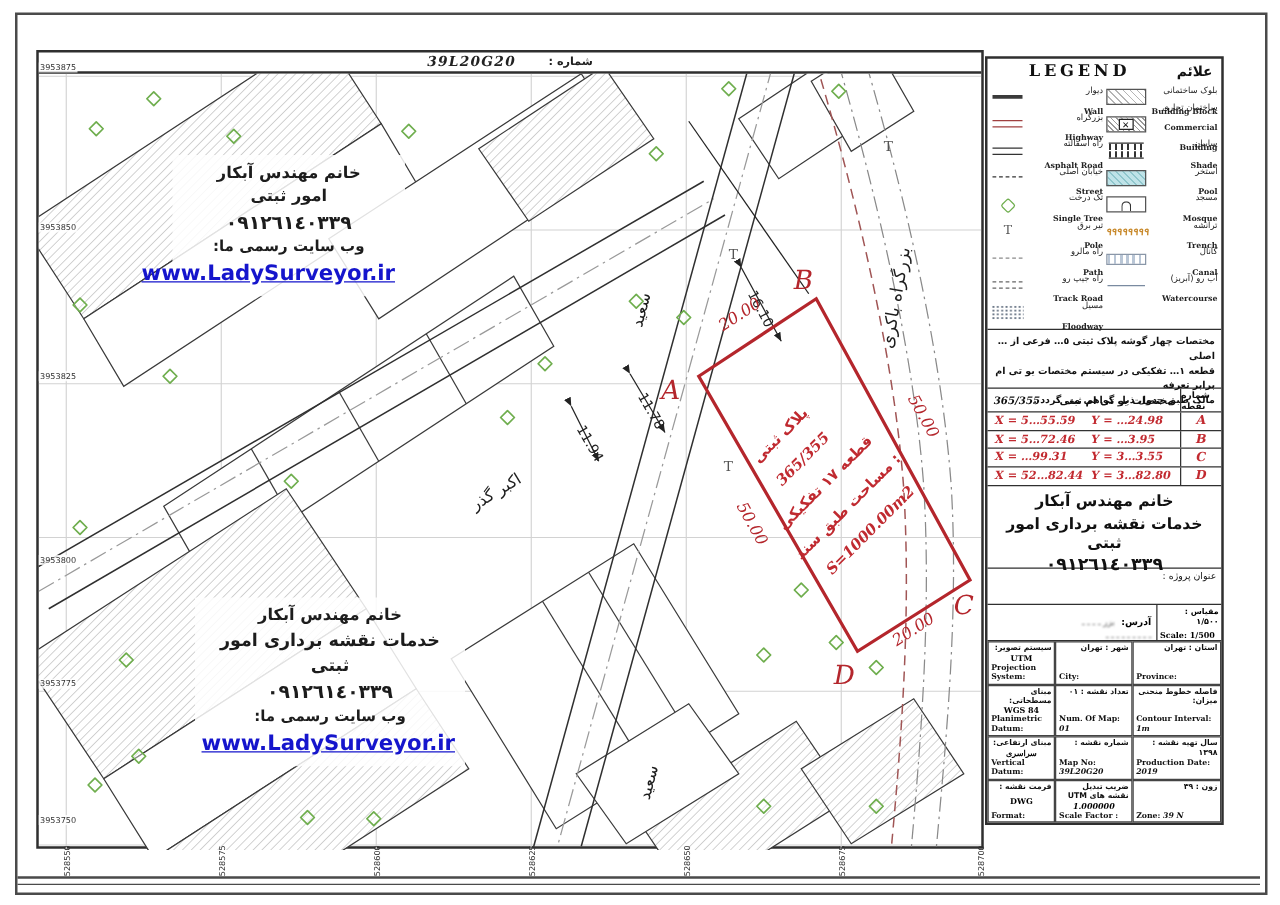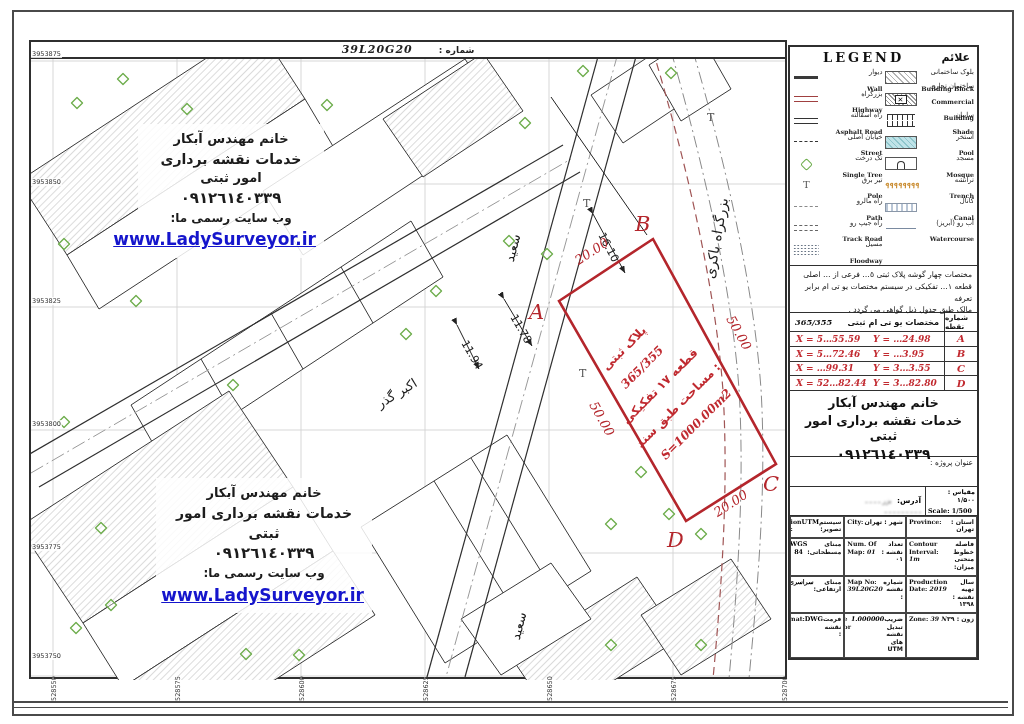--- a/index.html
+++ b/index.html
@@ -68,21 +68,21 @@
   .asym-trench{border:0;color:#c8892b;font:italic bold 8px "DejaVu Serif",serif;line-height:13px;letter-spacing:.5px;text-align:center;}
   .asym-trench::after{content:"٩٩٩٩٩٩٩٩";}
   .asym-canal{height:9px;margin-top:2px;border:1px solid #8a97a8;background:repeating-linear-gradient(90deg,#b9c6d6 0 2px,transparent 2px 5px);}
   .asym-water{border:0;}
   .asym-water::before{content:"";position:absolute;left:1px;right:1px;top:6px;border-top:1px solid #7a8aa0;}
 
   
   .sec-north{height:64px;display:flex;align-items:center;justify-content:flex-end;padding-right:4px;}
 
   
-  .sec-note{height:47px;direction:rtl;text-align:right;padding:3px 5px;font-size:7.6px;font-weight:normal;line-height:1.55;color:#111;}
+  .sec-note{height:47px;direction:rtl;text-align:right;padding:3px 5px;font-size:7.6px;font-weight:bold;line-height:1.55;color:#111;}
 
   
   .sec-coords{height:78px;display:flex;flex-direction:column;font-family:"DejaVu Serif",serif;}
   .ct-row{display:flex;border-bottom:1px solid #333;flex:1;align-items:center;}
   .ct-row:last-child{border-bottom:0;}
   .ct-x,.ct-y{flex:1.15;font-style:italic;font-weight:bold;color:#c22a30;font-size:9px;text-align:left;padding-left:6px;white-space:nowrap;}
   .ct-pt{width:32px;border-left:1px solid #333;align-self:stretch;display:flex;align-items:center;justify-content:center;font-style:italic;font-weight:bold;color:#c22a30;font-size:10px;}
   .ct-head{font-family:"DejaVu Sans",sans-serif;}
   .ct-head .ct-coords{flex:2.3;display:flex;justify-content:space-between;direction:rtl;padding:0 5px;font-size:8.2px;font-weight:bold;color:#111;}
   .ct-head .ct-pt{font-family:"DejaVu Sans",sans-serif;font-style:normal;color:#111;font-size:7.2px;}
@@ -102,21 +102,21 @@
   .sec-address{height:29px;display:flex;direction:rtl;}
   .ad-scale{width:52px;border-left:1px solid #333;box-sizing:border-box;padding:1px 2px;text-align:right;}
   .ad-scale .sc-fa{font-size:6.4px;font-weight:bold;}
   .ad-scale .sc-en{font-size:6.4px;font-weight:bold;font-family:"DejaVu Serif",serif;direction:ltr;text-align:left;margin-top:3px;}
   .ad-main{flex:1;padding:1px 4px;}
   .ad-main .ad-label{font-size:7.5px;font-weight:bold;}
   .ad-blur{filter:blur(.8px);color:#555;font-size:7px;letter-spacing:2px;}
 
   
   .sec-info{flex:1;display:grid;grid-template-columns:38% 33% 29%;direction:rtl;}
-  .ic{border:0.5px solid #444;padding:1px 2px;overflow:hidden;display:flex;flex-direction:row;justify-content:space-between;}
+  .ic{border:0.5px solid #444;padding:1px 2px;overflow:hidden;display:flex;flex-direction:column;justify-content:space-between;}
   .ic-fa{font-size:6.2px;font-weight:bold;color:#111;text-align:right;direction:rtl;line-height:1.2;}
   .ic-mid{font-size:6.4px;font-weight:bold;text-align:center;font-family:"DejaVu Serif",serif;}
   .ic-en{font-size:6.2px;font-weight:bold;font-family:"DejaVu Serif",serif;color:#111;text-align:left;direction:ltr;line-height:1.2;}
   .ic-en .val{font-style:italic;}
 </style>
 </head>
 <body>
 
 <div class="sheet">
   <div class="outer-border"></div>
@@ -268,37 +268,36 @@
         <text x="492" y="568" transform="rotate(-75 492 568)" text-anchor="middle">سعید</text>
         <text x="690" y="180" transform="rotate(-80 690 180)" text-anchor="middle" font-size="14">بزرگراه باکری</text>
       </g>
     </svg>
   </div>
 
   <div>
     <span class="northing" style="top:50px">3953875</span>
     <span class="northing" style="top:178px">3953850</span>
     <span class="northing" style="top:297px">3953825</span>
-    <span class="northing" style="top:420px">3953800</span>
+    <span class="northing" style="top:444px">3953800</span>
     <span class="northing" style="top:543px">3953775</span>
     <span class="northing" style="top:652px">3953750</span>
   </div>
   <div>
     <span class="easting" style="left:50px;top:701px">528550</span>
     <span class="easting" style="left:174px;top:701px">528575</span>
     <span class="easting" style="left:298px;top:701px">528600</span>
     <span class="easting" style="left:422px;top:701px">528625</span>
     <span class="easting" style="left:546px;top:701px">528650</span>
     <span class="easting" style="left:670px;top:701px">528675</span>
     <span class="easting" style="left:781px;top:701px">528700</span>
   </div>
 
   <div class="wm" style="left:138px;top:124px;width:170px">
     <div class="wm-name">خانم مهندس آبکار</div>
-    <div class="wm-line">خدمات نقشه برداری</div>
     <div class="wm-line" style="font-size:13px">امور ثبتی</div>
     <div class="wm-phone">٠٩١٢٦١٤٠٣٣٩</div>
     <div class="wm-sub">وب سایت رسمی ما:</div>
     <a>www.LadySurveyor.ir</a>
   </div>
   <div class="wm" style="left:156px;top:478px;width:200px">
     <div class="wm-name">خانم مهندس آبکار</div>
     <div class="wm-line">خدمات نقشه برداری امور ثبتی</div>
     <div class="wm-phone">٠٩١٢٦١٤٠٣٣٩</div>
     <div class="wm-sub">وب سایت رسمی ما:</div>

